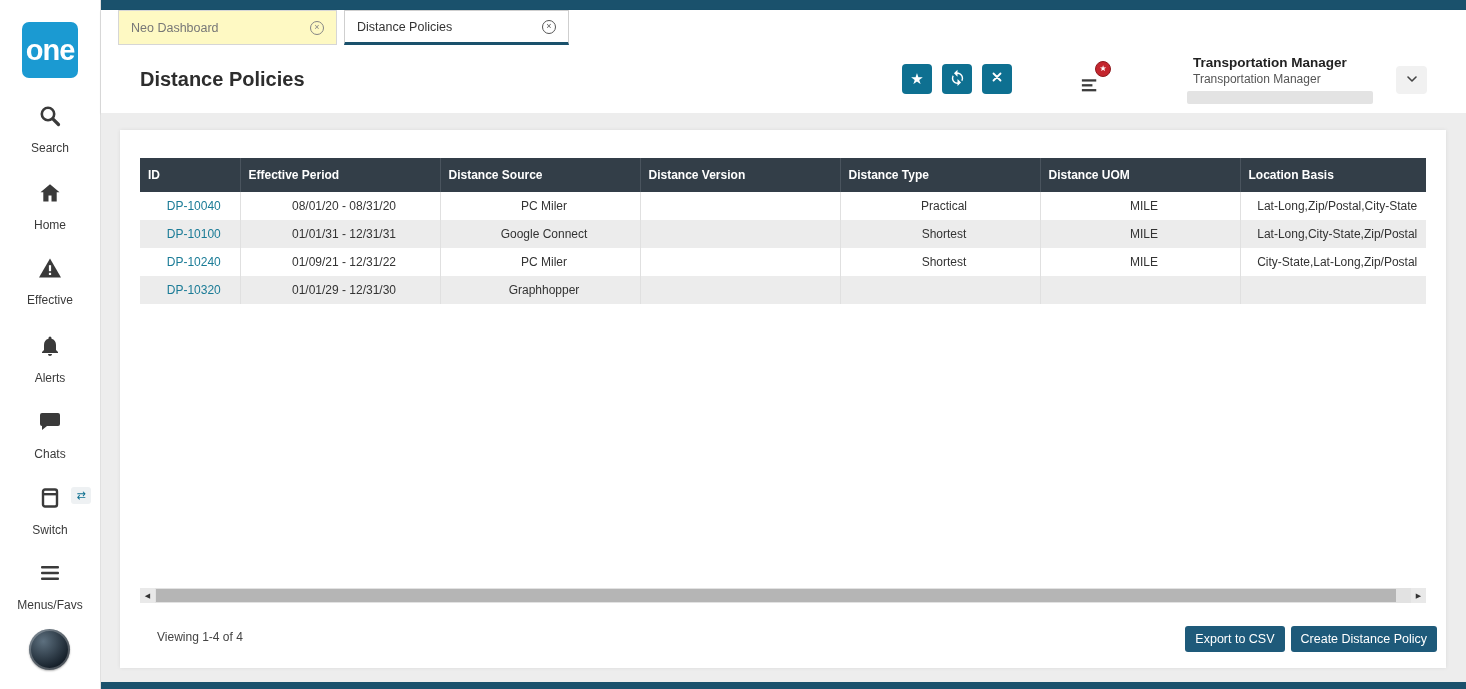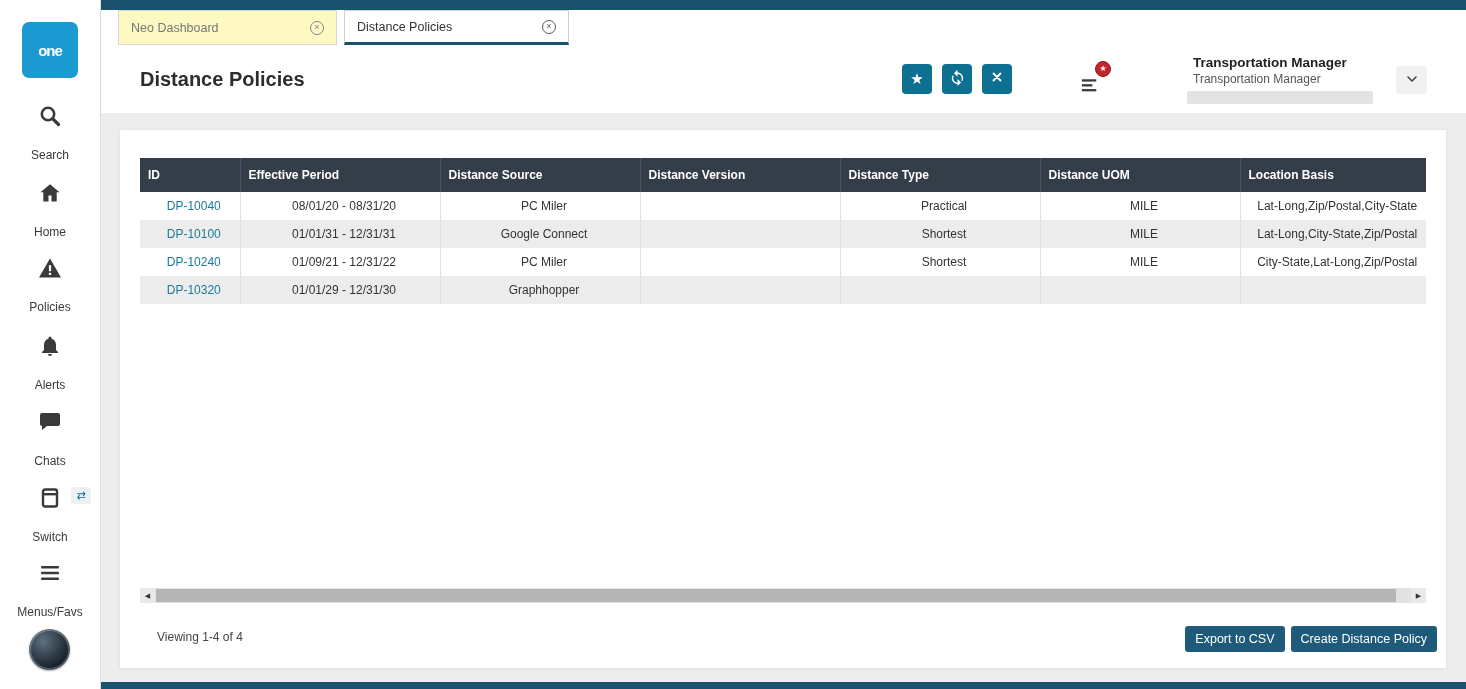--- a/index.html
+++ b/index.html
@@ -11,24 +11,24 @@
     --badge_red:#c4262e;
     --button_navy:#1e5a7a;
   }
   *{box-sizing:border-box;margin:0;padding:0;}
   body{font-family:"Liberation Sans","DejaVu Sans",sans-serif;background:#fff;}
   .screen{position:relative;width:1466px;height:689px;overflow:hidden;background:#fff;}
 
   
   .sidebar{position:absolute;left:0;top:0;width:101px;height:689px;background:#fff;border-right:1px solid #e0e0e0;}
   .logo{position:absolute;left:22px;top:22px;width:56px;height:56px;background:var(--logo_blue);border-radius:7px;display:flex;align-items:center;justify-content:center;cursor:pointer;}
-  .logo span{color:#fff;font-size:15px;font-weight:700;letter-spacing:-1px;}
+  .logo span{color:#fff;font-size:29px;font-weight:700;letter-spacing:-1px;}
   .nav-item{position:absolute;left:0;width:100px;text-align:center;color:#3a3a3a;cursor:pointer;}
   .nav-item .icn{display:inline-block;width:24px;height:24px;}
-  .nav-label{font-size:12px;margin-top:16px;color:#3a3a3a;}
+  .nav-label{font-size:12px;margin-top:9px;color:#3a3a3a;}
   .switch-badge{position:absolute;left:71px;top:487px;width:20px;height:17px;background:#eef1f3;border-radius:3px;color:var(--accent_teal);font-size:11px;line-height:17px;text-align:center;font-family:"DejaVu Sans",sans-serif;cursor:pointer;}
   .avatar{position:absolute;left:29px;top:629px;width:41px;height:41px;border-radius:50%;background:radial-gradient(circle at 35% 30%, #5d707f, #141e28 72%);box-shadow:inset 0 0 0 2px rgba(255,255,255,0.25), 0 1px 2px rgba(0,0,0,0.3);cursor:pointer;}
 
   
   .content{position:absolute;left:101px;top:0;right:0;bottom:0;}
   .top-strip{position:absolute;left:0;top:0;right:0;height:10px;background:var(--dark_navy);}
   .bottom-strip{position:absolute;left:0;bottom:0;right:0;height:7px;background:var(--dark_navy);}
 
   .header{position:absolute;left:0;top:10px;right:0;height:103px;background:#fff;box-shadow:0 1px 2px rgba(0,0,0,0.12);}
   .tabs{position:absolute;left:17px;top:0;height:35px;display:flex;}
@@ -109,21 +109,21 @@
     </div>
 
     <div class="nav-item" style="top:256px">
       <span class="icn">
         <svg viewBox="0 0 24 24" width="24" height="24">
             <path fill="#3a3a3a" d="M12 2.5 23 21.5H1z"></path>
             <rect x="10.9" y="9.2" width="2.2" height="6" fill="#fff"></rect>
             <rect x="10.9" y="16.8" width="2.2" height="2.2" fill="#fff"></rect>
           </svg>
       </span>
-      <div class="nav-label">Policies</div>
+      <div class="nav-label">Effective</div>
     </div>
 
     <div class="nav-item" style="top:334px">
       <span class="icn">
         <svg viewBox="0 0 24 24" width="24" height="24" fill="#3a3a3a">
             <path d="M12 22c1.1 0 2-.9 2-2h-4c0 1.1.9 2 2 2zm6-6v-5c0-3.1-1.6-5.6-4.5-6.3V4a1.5 1.5 0 0 0-3 0v.7C7.6 5.4 6 7.9 6 11v5l-2 2v1h16v-1l-2-2z"></path>
           </svg>
       </span>
       <div class="nav-label">Alerts</div>
     </div>

